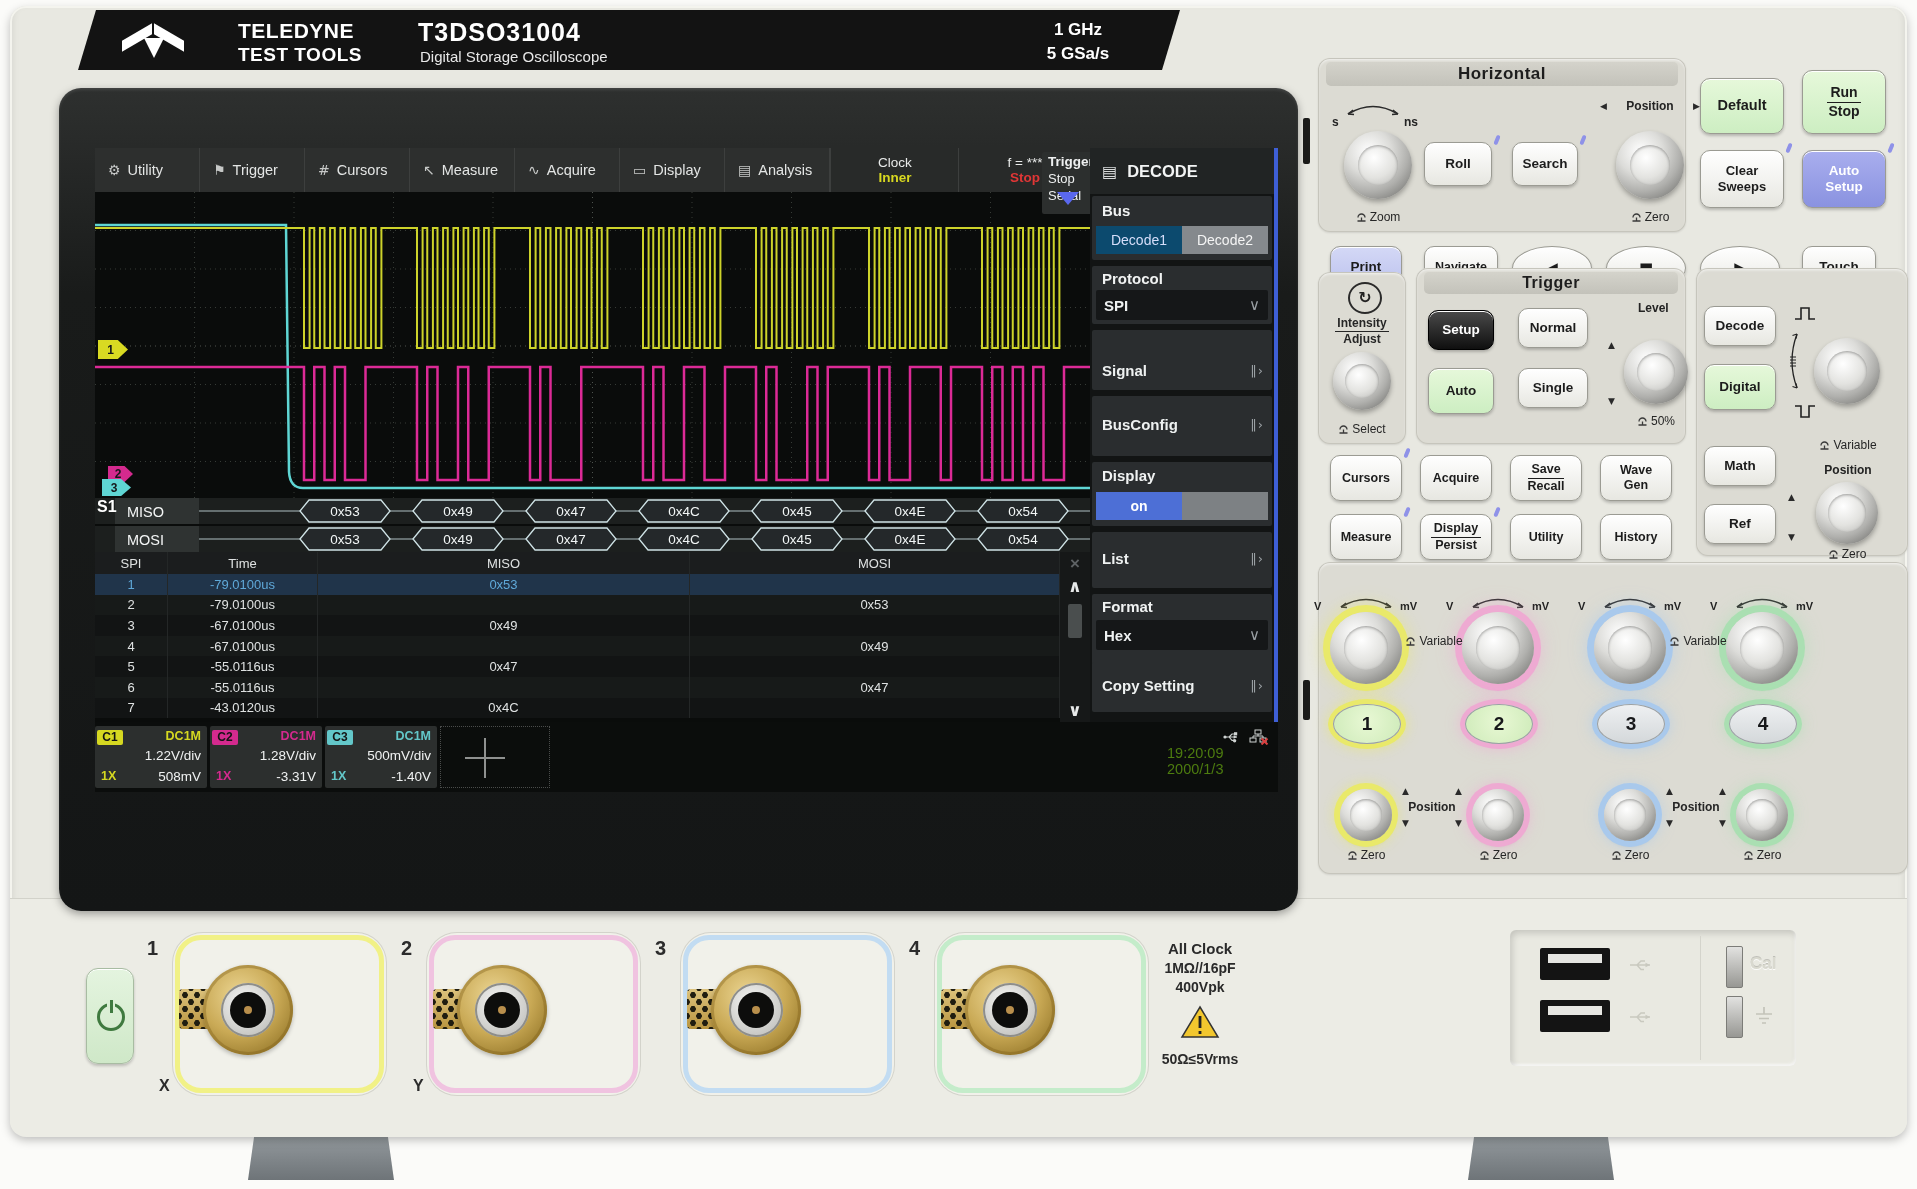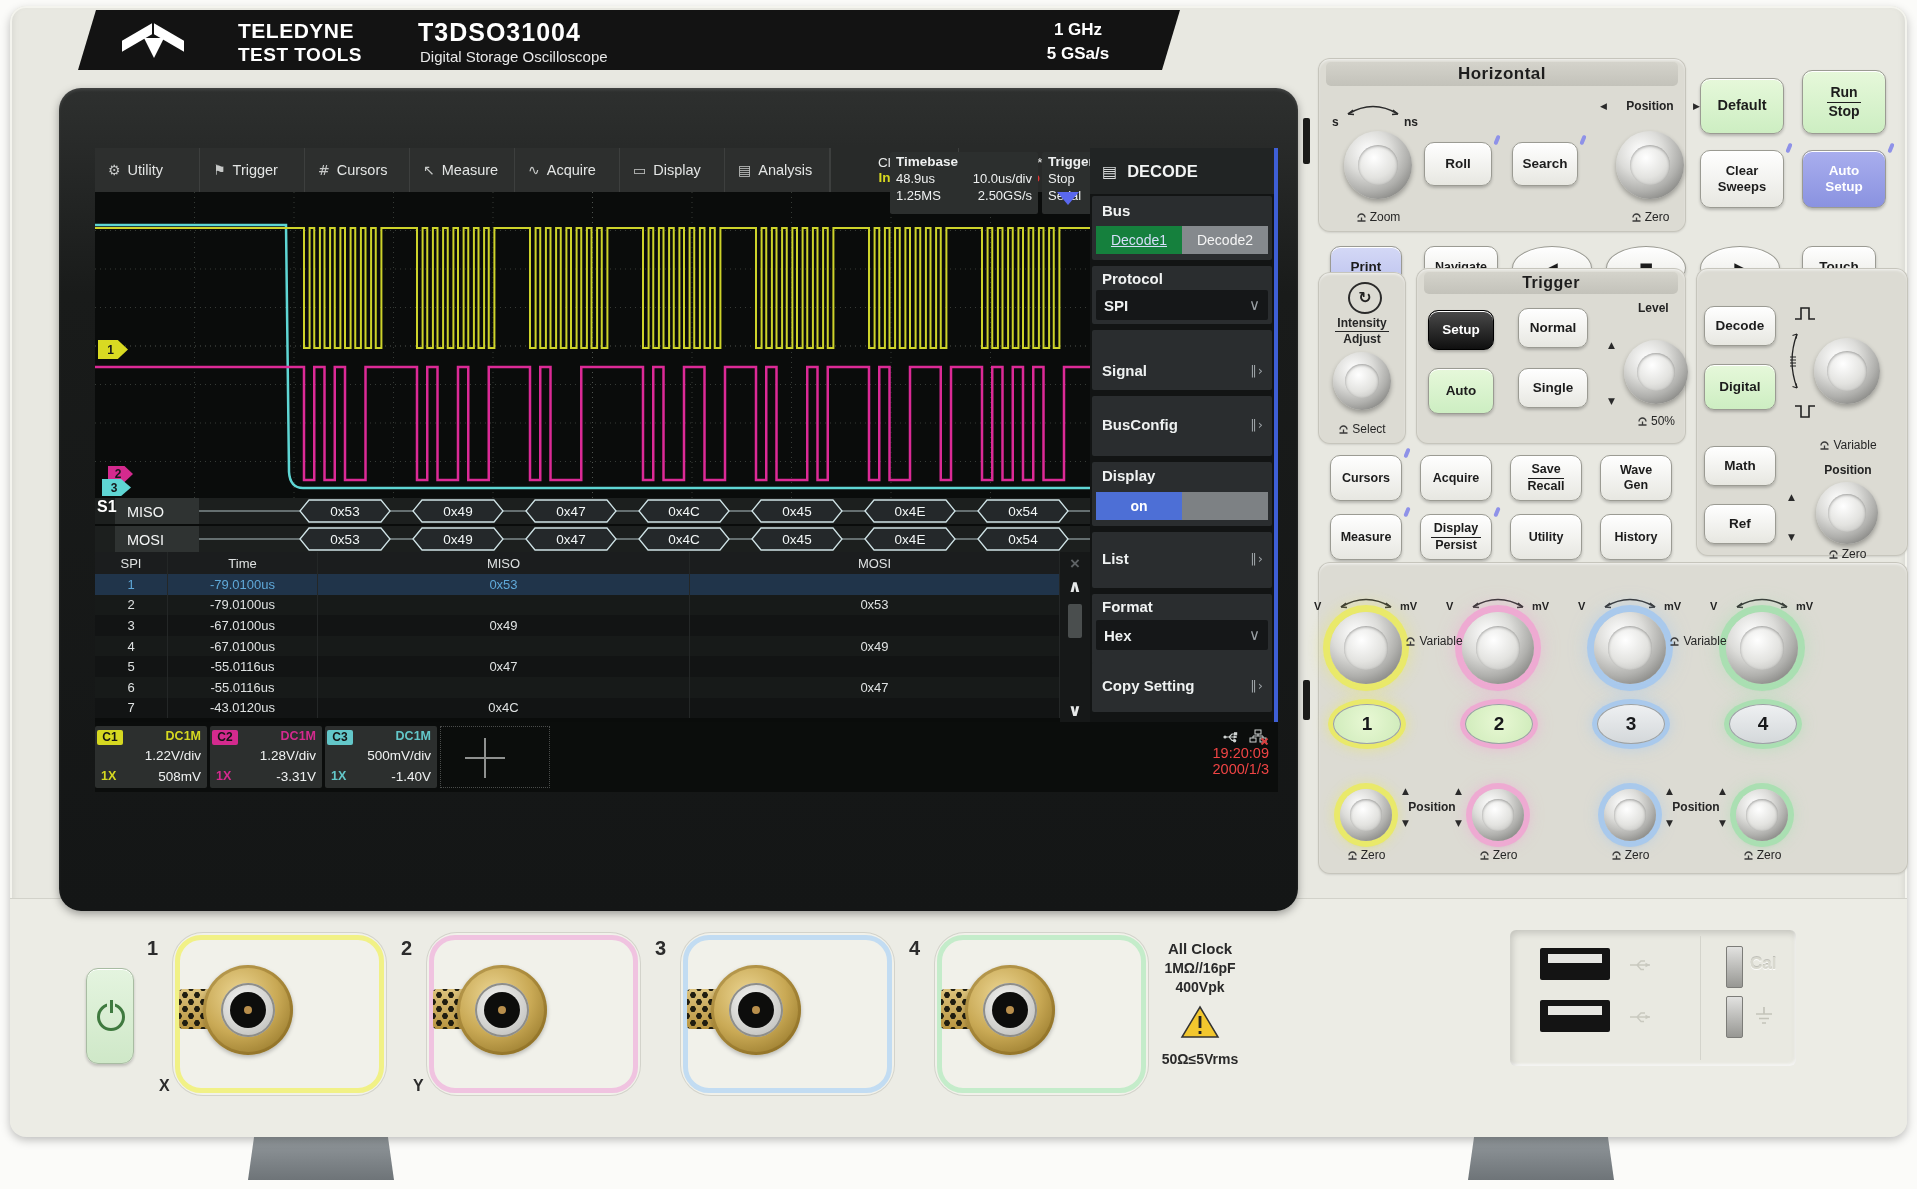--- a/index.html
+++ b/index.html
@@ -50,33 +50,33 @@
   .chscale{text-align:right;padding-right:6px;font-size:13.5px;color:#f0f2f2;height:20px;line-height:20px;}
   .chrow3{display:flex;justify-content:space-between;font-size:12.5px;height:20px;align-items:center;}
   .probe{margin-left:6px;font-weight:bold;}
   .off{margin-right:6px;font-size:13.5px;color:#f0f2f2;}
   .sbox{position:absolute;top:4px;height:62px;background:#2c2f2e;border-radius:2px;color:#eef0f0;font-size:13px;}
   .sbox .t{font-weight:bold;padding:2px 0 0 6px;font-size:13.5px;}
   .s2{display:flex;justify-content:space-between;padding:2px 6px 0 6px;}
   .crossbox{position:absolute;left:345px;top:578px;width:110px;height:62px;border:1px dotted #4a4c4b;box-sizing:border-box;}
   .cross-h{position:absolute;left:24px;top:30px;width:40px;height:2px;background:#8f9190;}
   .cross-v{position:absolute;left:43px;top:11px;width:2px;height:40px;background:#8f9190;}
-  .sinfo{position:absolute;left:1072px;top:578px;width:108px;height:62px;text-align:right;color:#ef4444;}
+  .sinfo{position:absolute;left:1072px;top:578px;width:108px;height:62px;text-align:left;color:#4d7c0f;}
   .sinfo .icons{display:flex;justify-content:flex-end;gap:8px;padding:3px 6px 0 0;}
   .sinfo .tm{font-size:14.5px;padding-right:6px;}
   
   .dpanel{position:absolute;left:995px;top:0;width:188px;height:574px;background:#121414;}
   .dp-accent{position:absolute;right:0;top:0;width:4px;height:574px;background:#3e5fd6;}
   .dp-head{position:absolute;left:0;top:0;width:184px;height:46px;background:#212424;display:flex;align-items:center;gap:10px;padding-left:12px;box-sizing:border-box;color:#f2f4f4;font-weight:bold;font-size:16.5px;}
   .dp-icon{font-family:"DejaVu Sans",sans-serif;font-size:16px;color:#d8dada;}
   .dp-block{position:absolute;left:2px;width:180px;background:#2a2d2f;border-radius:2px;color:#eef1f1;}
   .dp-label{position:absolute;left:10px;font-size:15px;font-weight:bold;color:#f0f2f2;}
   .dp-tabs{position:absolute;left:4px;top:30px;width:172px;height:28px;display:flex;}
   .dp-tab{flex:1;display:flex;align-items:center;justify-content:center;font-size:14px;}
-  .dp-tab.sel{background:#15803d;color:#d6defa;text-decoration:underline;}
+  .dp-tab.sel{background:#0c4a6e;color:#d6defa;}
   .dp-tab.alt{background:#85898d;color:#f4f4f4;}
   .dp-select{position:absolute;left:4px;width:172px;height:30px;background:#151718;border-radius:2px;display:flex;align-items:center;justify-content:space-between;padding:0 8px;box-sizing:border-box;font-weight:bold;font-size:15px;}
   .dp-chev{color:#9aa0a4;font-family:"DejaVu Sans",sans-serif;font-weight:normal;}
   .dp-rowarrow{position:absolute;left:0;width:180px;display:flex;align-items:center;justify-content:space-between;padding:0 8px 0 10px;box-sizing:border-box;font-weight:bold;font-size:15px;}
   .dp-more{color:#9aa0a4;font-family:"DejaVu Sans",sans-serif;font-size:13px;font-weight:normal;letter-spacing:1px;}
   .dp-toggle{position:absolute;left:4px;width:172px;height:28px;display:flex;}
   .dp-on{flex:1;background:#4d6fd6;color:#fff;display:flex;align-items:center;justify-content:center;font-size:14px;font-weight:bold;}
   .dp-off{flex:1;background:#7d8184;}
   
   .sect{position:absolute;background:#dcdbd3;border-radius:12px;box-shadow:inset 0 0 0 1px #c6c5bc,inset 0 2px 3px rgba(255,255,255,.7),0 1px 2px rgba(0,0,0,.10);}
@@ -345,31 +345,20 @@
               <span class="probe" style="color:#63c7c9">1X</span>
       <span class="off">-1.40V</span>
             </div>
           </div>
         </div>
     </div>
     <div class="crossbox">
         <span class="cross-h"></span>
         <span class="cross-v"></span>
       </div>
-    <div class="sbox" style="left:795px;width:148px">
-      <div class="t">Timebase</div>
-      <div class="s2">
-          <span>48.9us</span>
-          <span>10.0us/div</span>
-        </div>
-      <div class="s2">
-          <span>1.25MS</span>
-          <span>2.50GS/s</span>
-        </div>
-    </div>
     <div class="sbox" style="left:947px;width:118px">
       <div class="t">Trigger</div>
       <div style="padding:2px 0 0 6px">Stop</div>
       <div style="padding:2px 0 0 6px">Serial</div>
     </div>
     <div class="sinfo">
       <div class="icons">
         <svg width="18" height="15" viewBox="0 0 18 15">
             <circle cx="2" cy="8" r="1.6" fill="#cfd3d2"></circle>
             <path d="M2 8 H14 M6 8 L9 5 h2.5 M6 8 l3 3.4 h2" stroke="#cfd3d2" stroke-width="1.1" fill="none"></path>

